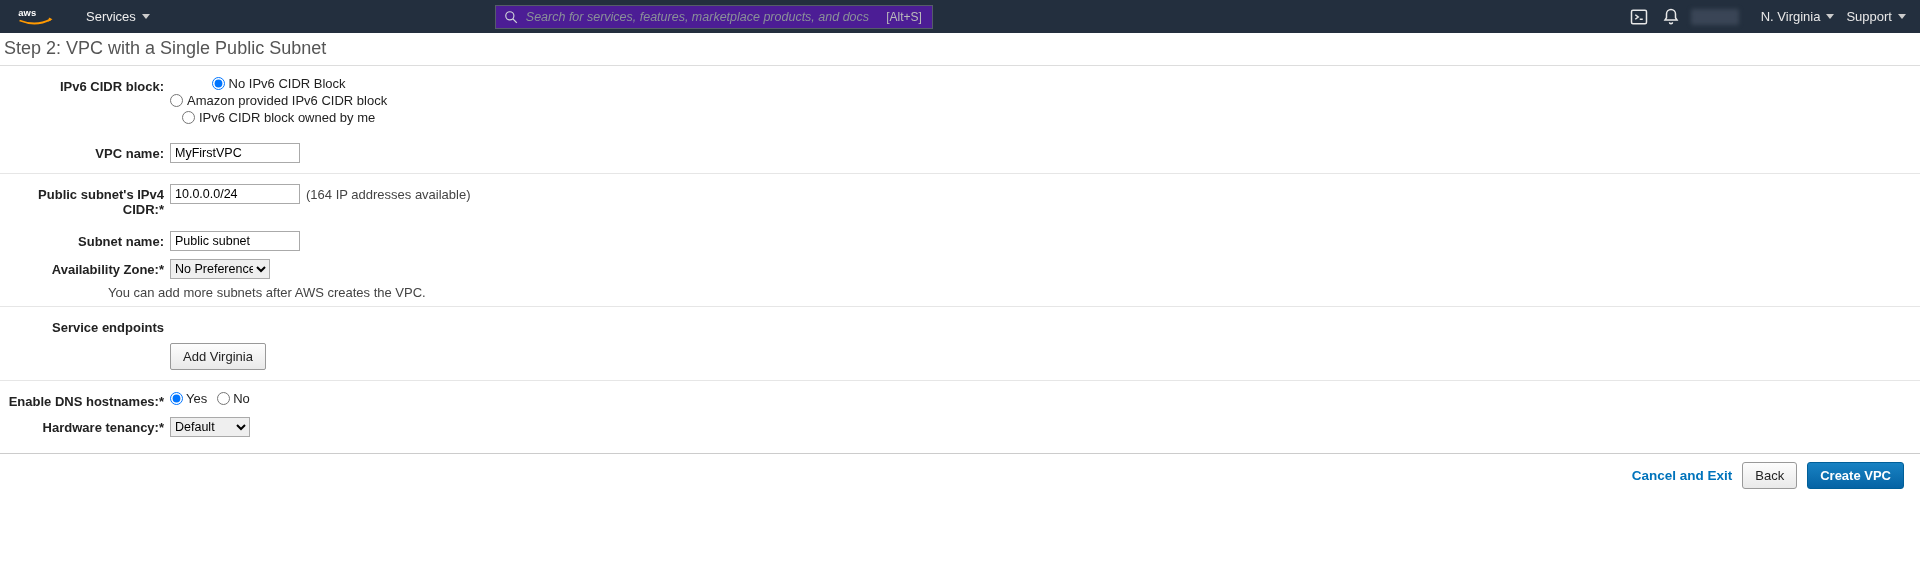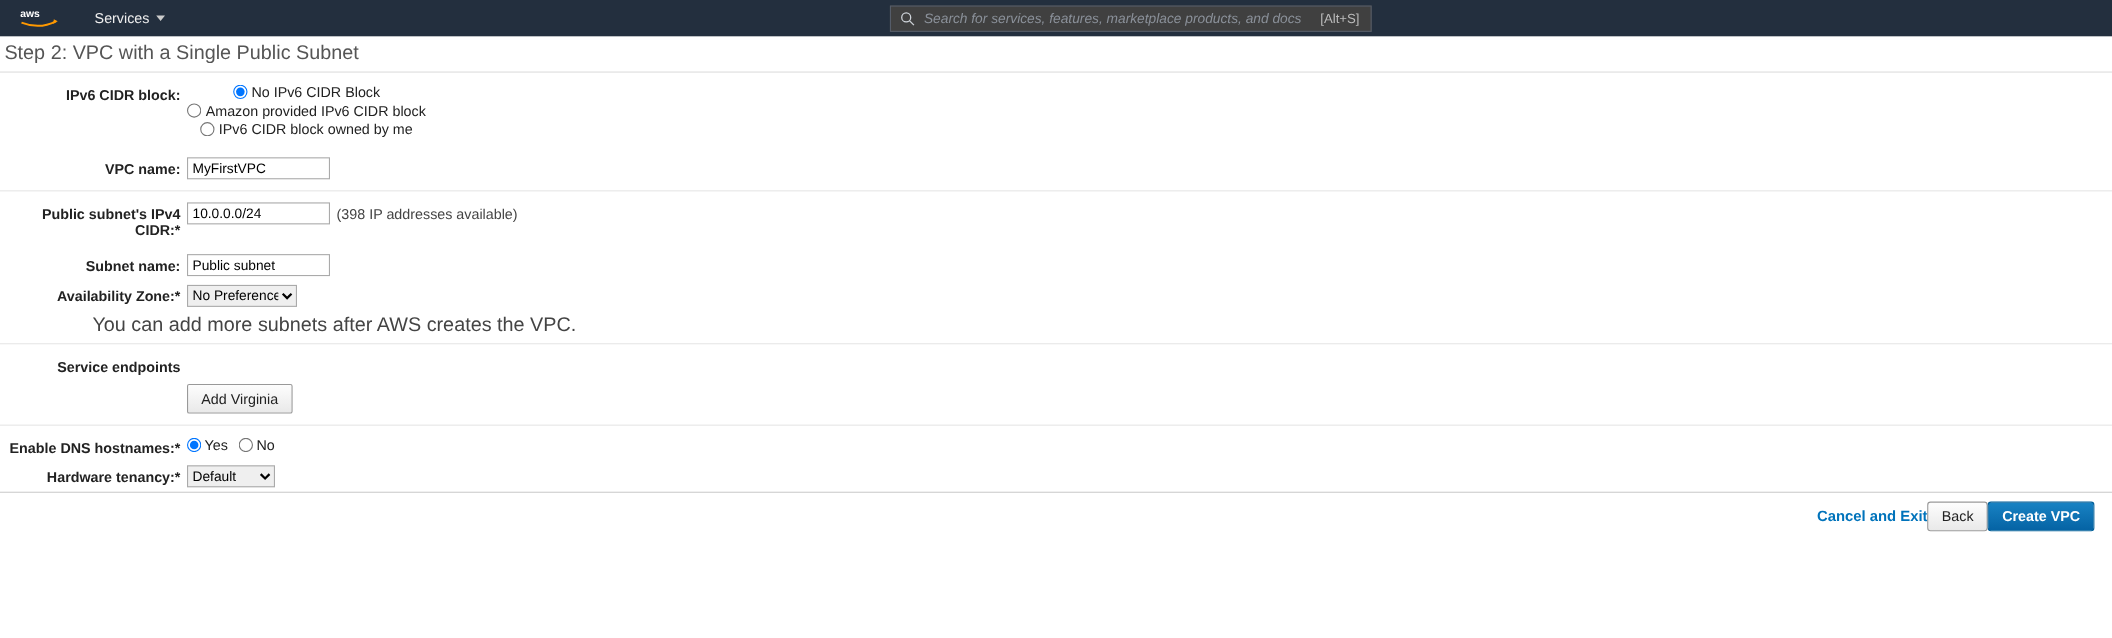--- a/index.html
+++ b/index.html
@@ -32,21 +32,21 @@
   .caret-down {
     width: 0; height: 0;
     border-left: 4px solid transparent;
     border-right: 4px solid transparent;
     border-top: 5px solid #ccc;
     margin-left: 6px;
   }
   .searchbar {
     margin-left: auto; margin-right: auto;
     width: 438px; height: 24px;
-    background: #404040;
+    background: #4c1d95;
     border: 1px solid #555c69;
     display: flex; align-items: center;
     padding: 0 10px 0 8px;
     color: #aaa;
     font-style: italic;
   }
   .searchbar .mag {
     margin-right: 8px;
     display: inline-flex;
   }
@@ -131,22 +131,22 @@
   .radio-inline label { margin-right: 10px; display:flex; align-items:center;}
   .radio-inline input { margin: 0 3px 0 0; }
 
   hr.sep {
     border: none;
     border-top: 1px solid #e6e6e6;
     margin: 6px 0;
   }
   .hint {
     color: #444;
-    font-size: 18px;
-    padding-left: 84px;
+    font-size: 13px;
+    padding-left: 108px;
     margin-top: 2px;
   }
 
   .btn {
     padding: 5px 12px;
     border: 1px solid #999;
     border-radius: 2px;
     background: linear-gradient(#fdfdfd, #e9e9e9);
     cursor: pointer;
     font-size: 13px;
@@ -161,21 +161,22 @@
   }
   .btn-primary, .btn-back { border-radius:3px; }
 
   
   .footer-bar {
     border-top: 1px solid #ccc;
     display: flex;
     justify-content: flex-end;
     align-items: center;
     padding: 8px 16px;
-    gap: 0;
+    gap: 10px;
+    margin-top: 12px;
   }
   .link {
     color: #0073bb;
     font-weight: bold;
     cursor: pointer;
     font-size: 13.5px;
   }
 
   .section-pad { padding-top: 6px; }
 </style>
@@ -201,20 +202,44 @@
     <span class="mag">
       <svg width="14" height="14" viewBox="0 0 24 24" fill="none" stroke="#cfd4da" stroke-width="2">
         <circle cx="10" cy="10" r="7"></circle>
           <line x1="15" y1="15" x2="22" y2="22"></line>
       </svg>
     </span>
     <span class="ph">Search for services, features, marketplace products, and docs</span>
     <span class="kbd">[Alt+S]</span>
   </div>
 
+  <div class="right">
+    <div class="icon-slot">
+      <svg width="18" height="18" viewBox="0 0 24 24" fill="none" stroke="#e8e8e8" stroke-width="2">
+        <rect x="2" y="3" width="20" height="18" rx="2"></rect>
+        <path d="M7 9 L11 12 L7 15"></path>
+          <line x1="13" y1="15" x2="17" y2="15"></line>
+      </svg>
+    </div>
+    <div class="icon-slot">
+      <svg width="18" height="18" viewBox="0 0 24 24" fill="none" stroke="#e8e8e8" stroke-width="2">
+        <path d="M6 8 a6 6 0 0 1 12 0 v5 l2 3 H4 l2-3 Z"></path>
+        <path d="M10 19 a2 2 0 0 0 4 0"></path>
+      </svg>
+    </div>
+    <div class="user-blur"></div>
+    <div class="nav-item">
+      <span>N. Virginia</span>
+      <span class="caret-down"></span>
+    </div>
+    <div class="nav-item">
+      <span>Support</span>
+      <span class="caret-down"></span>
+    </div>
+  </div>
 </div>
 
 <div class="page-title">Step 2: VPC with a Single Public Subnet</div>
 
 <div class="section-pad">
 
 
   <div class="form-row">
     <label class="lbl">IPv6 CIDR block:</label>
     <div class="ctrl radio-col">
@@ -241,21 +266,21 @@
       <input type="text" class="txt" value="MyFirstVPC" style="">
     </div>
   </div>
 
   <hr class="sep">
 
   <div class="form-row">
     <label class="lbl">Public subnet's IPv4 CIDR:*</label>
     <div class="ctrl">
       <input type="text" class="txt" value="10.0.0.0/24" style="">
-      <span class="field-help">(398 IP addresses available)</span>
+      <span class="field-help">(164 IP addresses available)</span>
     </div>
   </div>
 
   <div style="height:6px"></div>
 
   <div class="form-row">
     <label class="lbl">Subnet name:</label>
     <div class="ctrl">
       <input type="text" class="txt" value="Public subnet" style="">
     </div>

